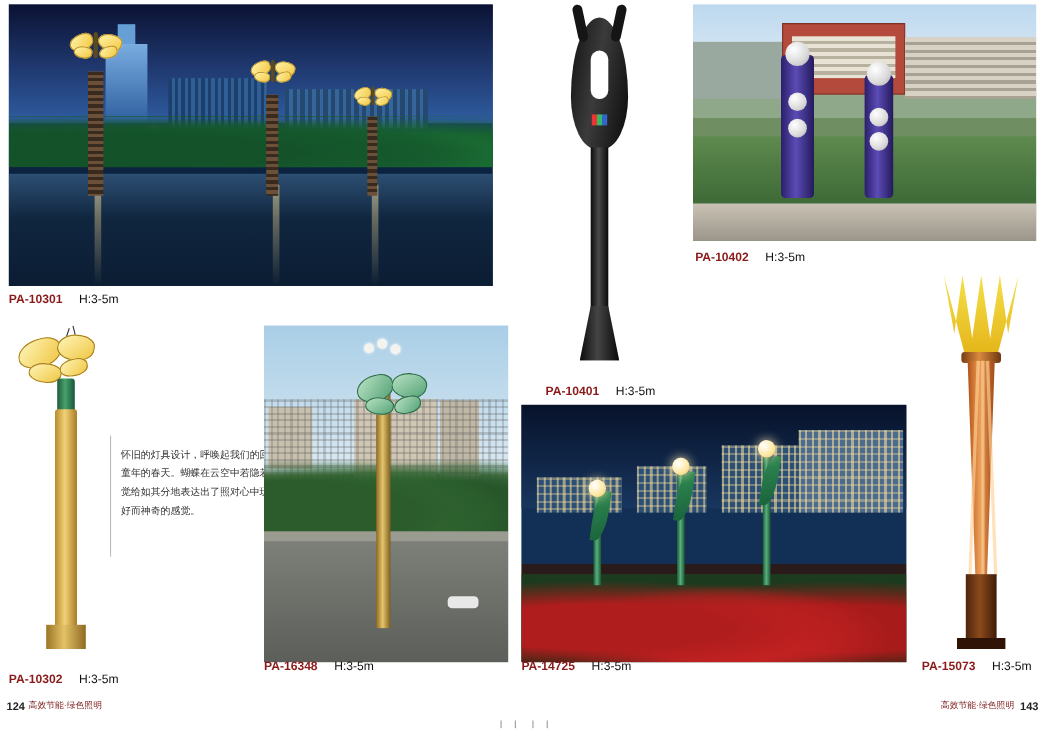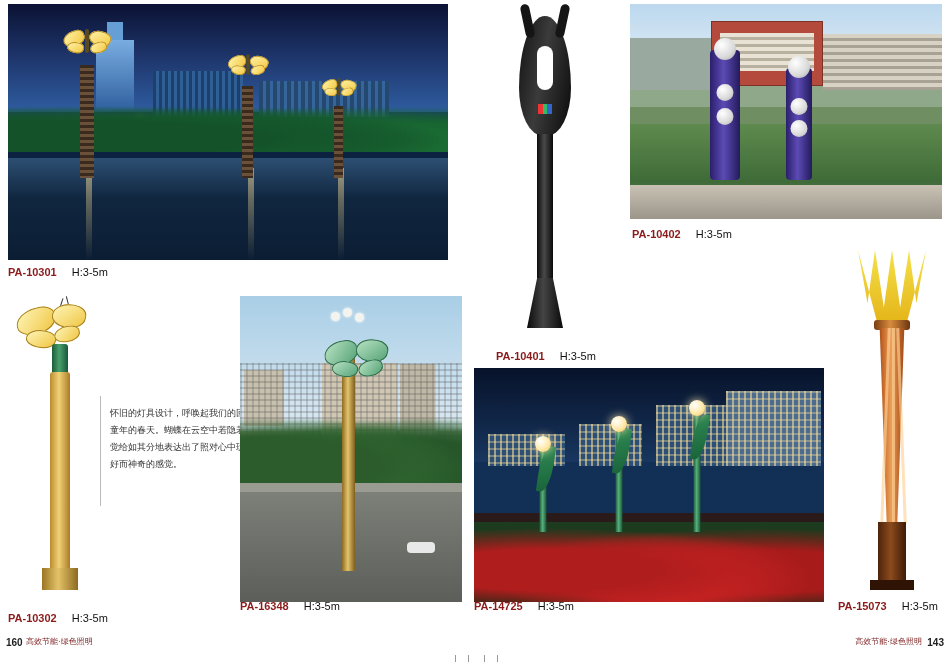--- a/index.html
+++ b/index.html
@@ -371,21 +371,21 @@
     <div class="rib" style="left:52px;"></div>
     <div class="rib" style="left:60px;transform:rotate(-2.2deg);"></div>
     <div class="foot"></div>
     <div class="plate"></div>
   </div>
   <div class="cap" style="left:838px;top:600px;">
     <span>PA-15073</span>
     <span class="sz">H:3-5m</span>
   </div>
 
-  <div class="pgnum" style="left:6px;">160</div>
+  <div class="pgnum" style="left:6px;">124</div>
   <div class="pgtxt" style="left:26px;">高效节能·绿色照明</div>
   <div class="pgnum" style="right:6px;">143</div>
   <div class="pgtxt" style="right:28px;">高效节能·绿色照明</div>
 
   <div class="tick" style="left:455px;"></div>
   <div class="tick" style="left:468px;"></div>
   <div class="tick" style="left:484px;"></div>
   <div class="tick" style="left:497px;"></div>
 </div>
 

